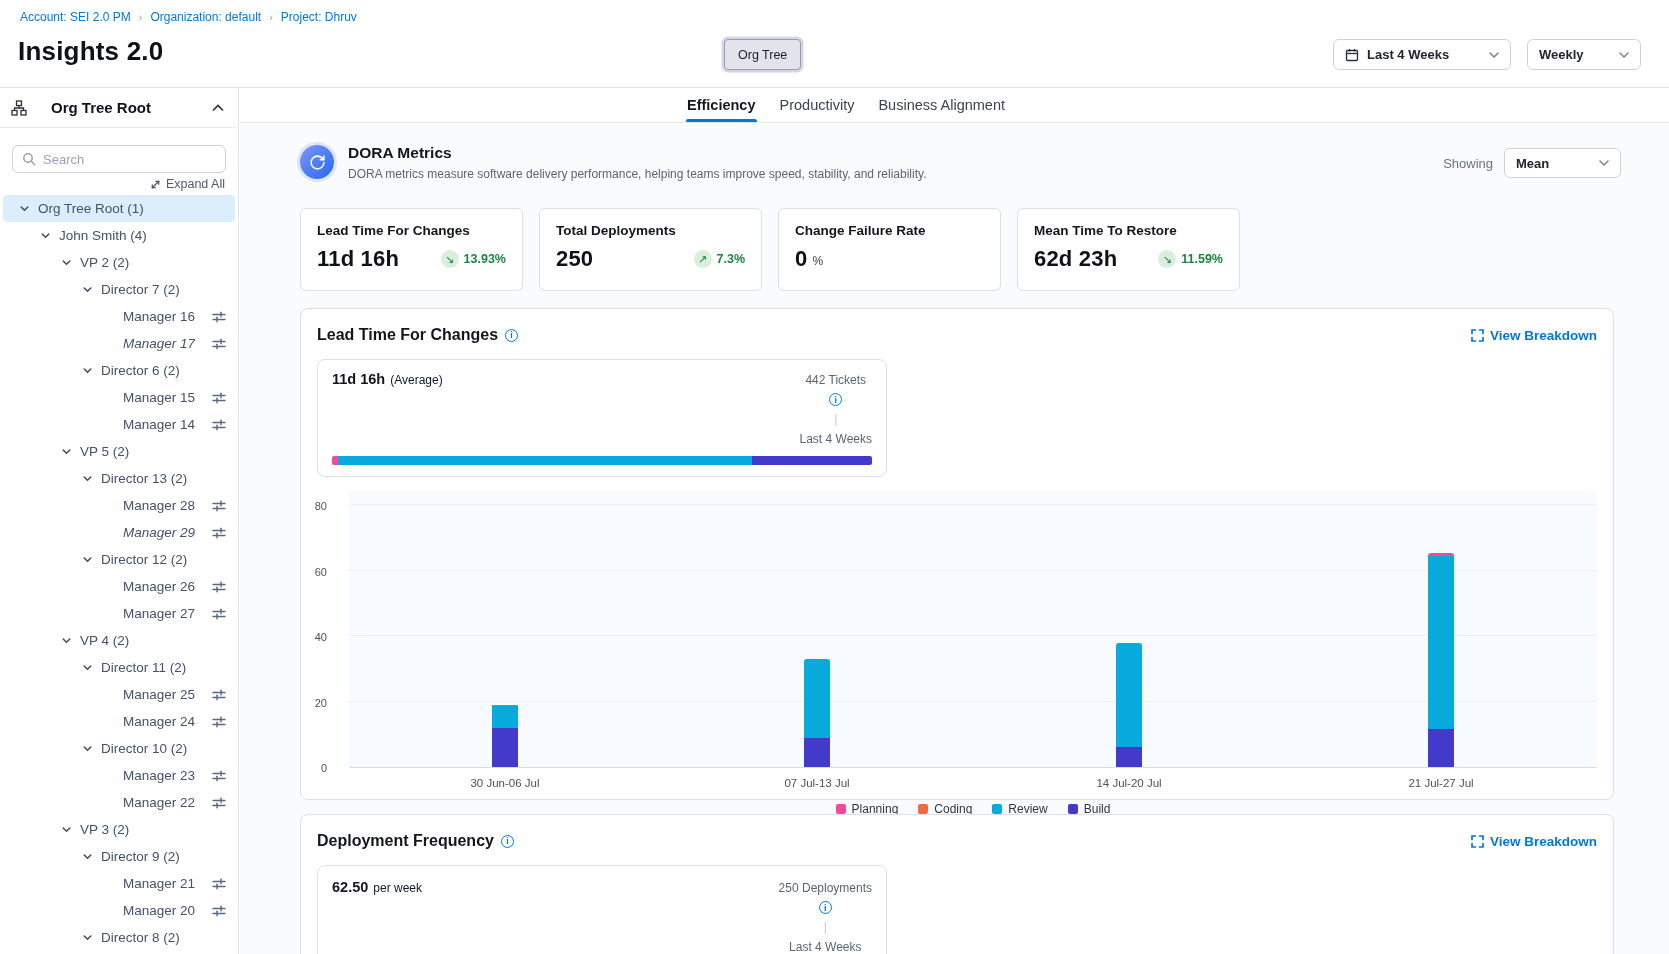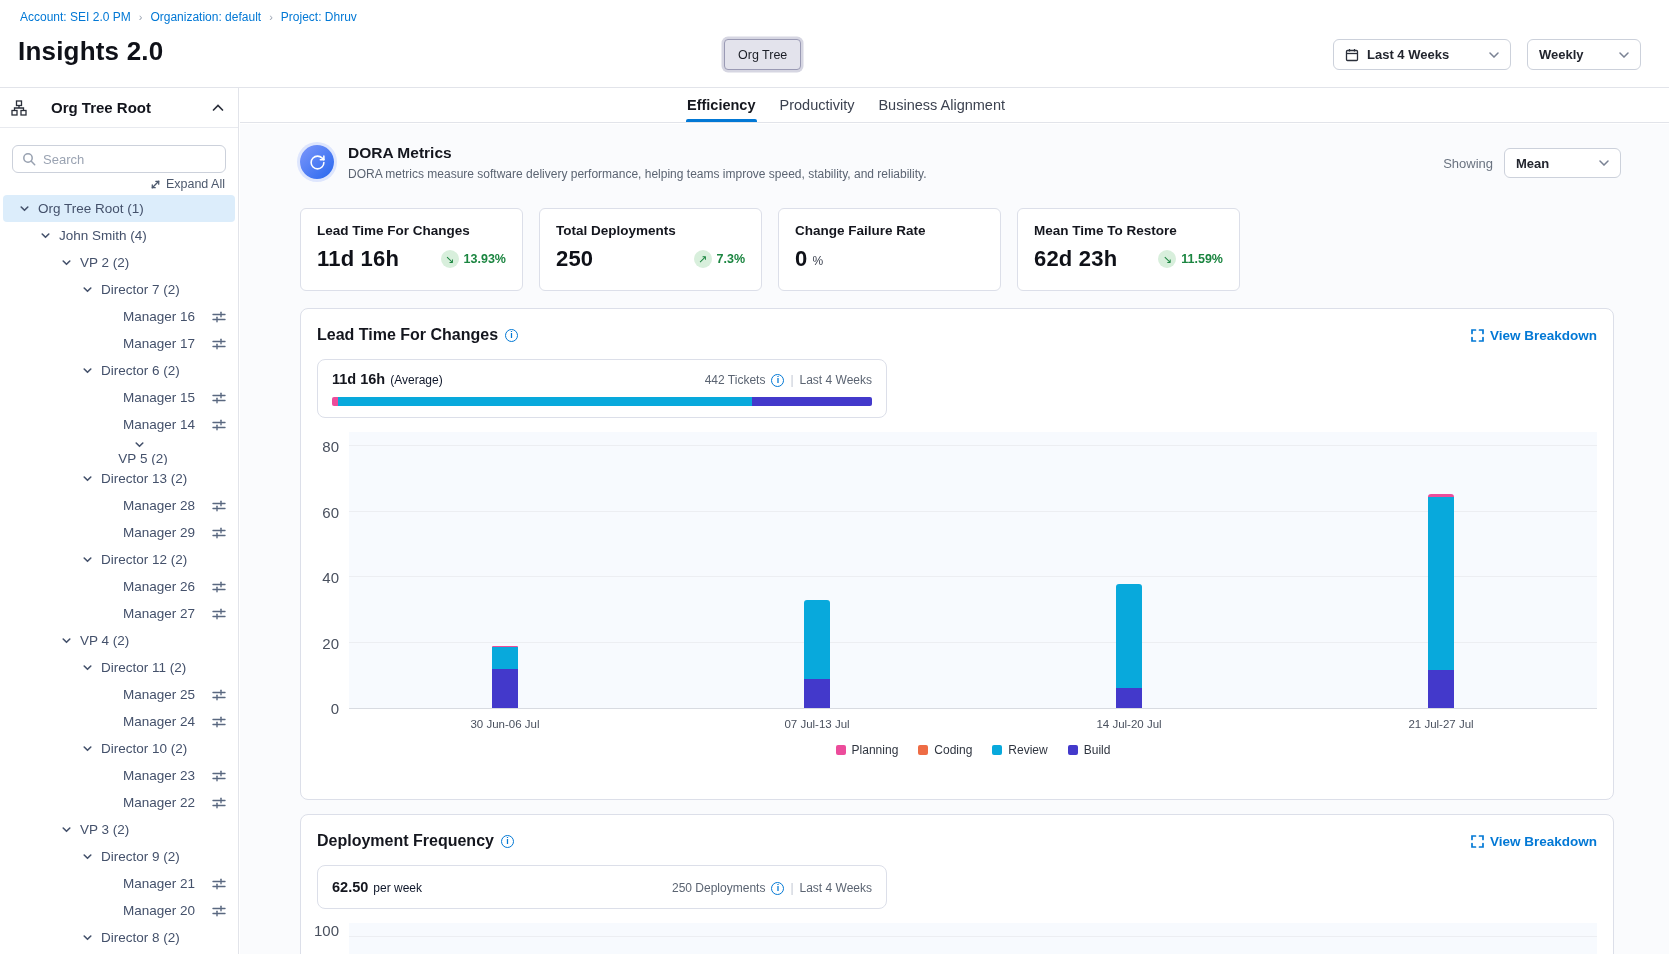--- a/index.html
+++ b/index.html
@@ -90,31 +90,31 @@
   .panel.dep { top:690px; height:300px; }
   .panel-head { display:flex; align-items:center; height:24px; }
   .panel-title { font-size:16px; font-weight:700; color:#14161e; display:flex; align-items:center; gap:7px; }
   .view-breakdown { margin-left:auto; display:flex; align-items:center; gap:6px; color:#0278d5; font-size:13.5px; font-weight:700; cursor:pointer; }
 
   .summary-card { margin-top:12px; width:570px; border:1px solid #dcdfe9; border-radius:8px; padding:11px 14px; }
   .summary-card.slim { padding:13px 14px; }
   .summary-top { display:flex; align-items:baseline; }
   .summary-value { font-size:14.5px; font-weight:700; color:#14161e; }
   .summary-qual { font-size:12px; color:#0f172a; margin-left:5px; }
-  .summary-meta { margin-left:auto; display:flex; align-items:center; gap:6px; font-size:12px; color:#5b6472; }
+  .summary-meta { margin-left:auto; display:flex; align-items:center; gap:6px; font-size:12px; color:#5b6472;flex-direction:column; }
   .meta-sep { color:#c3c9d4; }
   .summary-bar { margin-top:10px; height:9px; display:flex; border-radius:2px; overflow:hidden; }
   .summary-bar span { height:100%; }
 
   
   .chart-wrap { margin-top:14px; display:flex; }
   .ycol { width:32px; position:relative; }
   .ycol.lead-y { height:277px; }
   .ycol.dep-y { height:250px; }
-  .ylabel { position:absolute; right:10px; font-size:15px; color:#49505e; line-height:12px; }
+  .ylabel { position:absolute; right:22px; font-size:11px; color:#49505e; line-height:12px; }
   .plot { flex:1; position:relative; background:#f7fafe; border-bottom:1px solid #d8dbe1; }
   .plot.lead-plot { height:277px; }
   .plot.dep-plot { height:250px; border-bottom:none; }
   .gridline { position:absolute; left:0; right:0; height:1px; background:#eceef2; }
   .bar { position:absolute; bottom:0; width:26px; transform:translateX(-50%); display:flex; flex-direction:column-reverse; cursor:pointer; }
   .bar .seg { width:100%; }
   .bar .seg.top { border-radius:3px 3px 0 0; }
   .xrow { display:flex; margin-left:32px; margin-top:9px; }
   .xlabel { flex:1; text-align:center; font-size:11.5px; color:#49505e; }
   .legend { margin-left:32px; margin-top:13px; display:flex; justify-content:center; gap:20px; }
@@ -243,21 +243,21 @@
         <span class="tree-label">Manager 16</span>
         <span class="leaf-gear">
           <svg width="14" height="14" viewBox="0 0 14 14" fill="none" stroke="#5a6880" stroke-width="1.4" stroke-linecap="round">
             <line x1="1" y1="4.5" x2="13" y2="4.5"></line>
             <line x1="1" y1="9.5" x2="13" y2="9.5"></line>
             <line x1="9" y1="2.3" x2="9" y2="6.7"></line>
             <line x1="5" y1="7.3" x2="5" y2="11.7"></line>
           </svg>
         </span>
       </div>
-      <div class="tree-row" style="padding-left: 120px;">
+      <div class="tree-row" style="padding-left: 120px; font-style: italic;">
         <span class="tree-label">Manager 17</span>
         <span class="leaf-gear">
           <svg width="14" height="14" viewBox="0 0 14 14" fill="none" stroke="#5a6880" stroke-width="1.4" stroke-linecap="round">
             <line x1="1" y1="4.5" x2="13" y2="4.5"></line>
             <line x1="1" y1="9.5" x2="13" y2="9.5"></line>
             <line x1="9" y1="2.3" x2="9" y2="6.7"></line>
             <line x1="5" y1="7.3" x2="5" y2="11.7"></line>
           </svg>
         </span>
       </div>
@@ -284,21 +284,21 @@
         <span class="tree-label">Manager 14</span>
         <span class="leaf-gear">
           <svg width="14" height="14" viewBox="0 0 14 14" fill="none" stroke="#5a6880" stroke-width="1.4" stroke-linecap="round">
             <line x1="1" y1="4.5" x2="13" y2="4.5"></line>
             <line x1="1" y1="9.5" x2="13" y2="9.5"></line>
             <line x1="9" y1="2.3" x2="9" y2="6.7"></line>
             <line x1="5" y1="7.3" x2="5" y2="11.7"></line>
           </svg>
         </span>
       </div>
-      <div class="tree-row" style="padding-left: 57px; flex-direction: column;">
+      <div class="tree-row" style="padding-left: 57px;">
         <span class="tree-chev">
           <svg width="13" height="13" viewBox="0 0 13 13" fill="none" stroke="#44516b" stroke-width="1.6" stroke-linecap="round" stroke-linejoin="round">
             <path d="M3.2 5 6.5 8.3 9.8 5"></path>
           </svg>
         </span>
         <span class="tree-label">VP 5 (2)</span>
       </div>
       <div class="tree-row" style="padding-left: 78px;">
         <span class="tree-chev">
           <svg width="13" height="13" viewBox="0 0 13 13" fill="none" stroke="#44516b" stroke-width="1.6" stroke-linecap="round" stroke-linejoin="round">
@@ -311,21 +311,21 @@
         <span class="tree-label">Manager 28</span>
         <span class="leaf-gear">
           <svg width="14" height="14" viewBox="0 0 14 14" fill="none" stroke="#5a6880" stroke-width="1.4" stroke-linecap="round">
             <line x1="1" y1="4.5" x2="13" y2="4.5"></line>
             <line x1="1" y1="9.5" x2="13" y2="9.5"></line>
             <line x1="9" y1="2.3" x2="9" y2="6.7"></line>
             <line x1="5" y1="7.3" x2="5" y2="11.7"></line>
           </svg>
         </span>
       </div>
-      <div class="tree-row" style="padding-left: 120px;">
+      <div class="tree-row" style="padding-left: 120px; font-style: italic;">
         <span class="tree-label">Manager 29</span>
         <span class="leaf-gear">
           <svg width="14" height="14" viewBox="0 0 14 14" fill="none" stroke="#5a6880" stroke-width="1.4" stroke-linecap="round">
             <line x1="1" y1="4.5" x2="13" y2="4.5"></line>
             <line x1="1" y1="9.5" x2="13" y2="9.5"></line>
             <line x1="9" y1="2.3" x2="9" y2="6.7"></line>
             <line x1="5" y1="7.3" x2="5" y2="11.7"></line>
           </svg>
         </span>
       </div>

